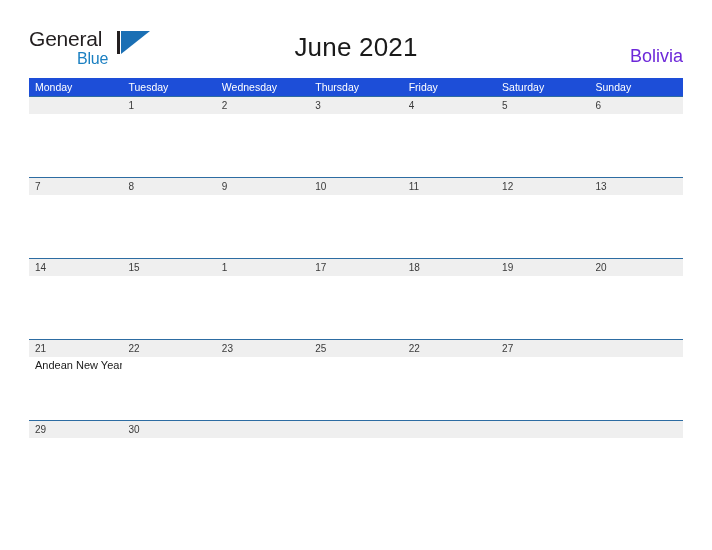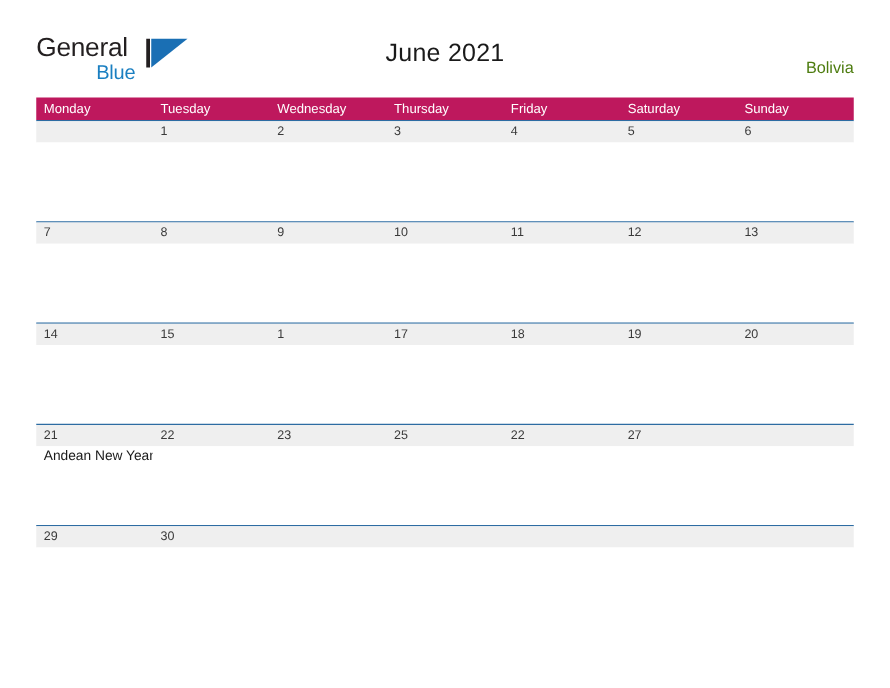--- a/index.html
+++ b/index.html
@@ -75,48 +75,48 @@
     border-top: 23px solid #1a6fb4;
     border-right: 29px solid transparent;
   }
 
   .calendar-title {
     position: absolute;
     left: 0;
     top: 32px;
     width: 712px;
     text-align: center;
-    font-size: 20px;
+    font-size: 26px;
     color: #1a1a1a;
     font-weight: normal;
     letter-spacing: 0.2px;
   }
 
   .country-label {
     position: absolute;
     right: 29px;
     top: 46px;
-    font-size: 13px;
-    color: #4d7c0f;
+    font-size: 18px;
+    color: #6d28d9;
     text-align: left;
   }
 
   
   .calendar {
     position: absolute;
     left: 29px;
     top: 78px;
     width: 654px;
   }
 
   .weekday-row {
     display: flex;
     width: 654px;
     height: 18px;
-    background: #be185d;
+    background: #1d4ed8;
     justify-content: space-between;
   }
   .weekday-cell {
     width: 93.43px;
     height: 18px;
     line-height: 18px;
     color: #ffffff;
     font-size: 10.5px;
     padding-left: 6px;
     box-sizing: border-box;

